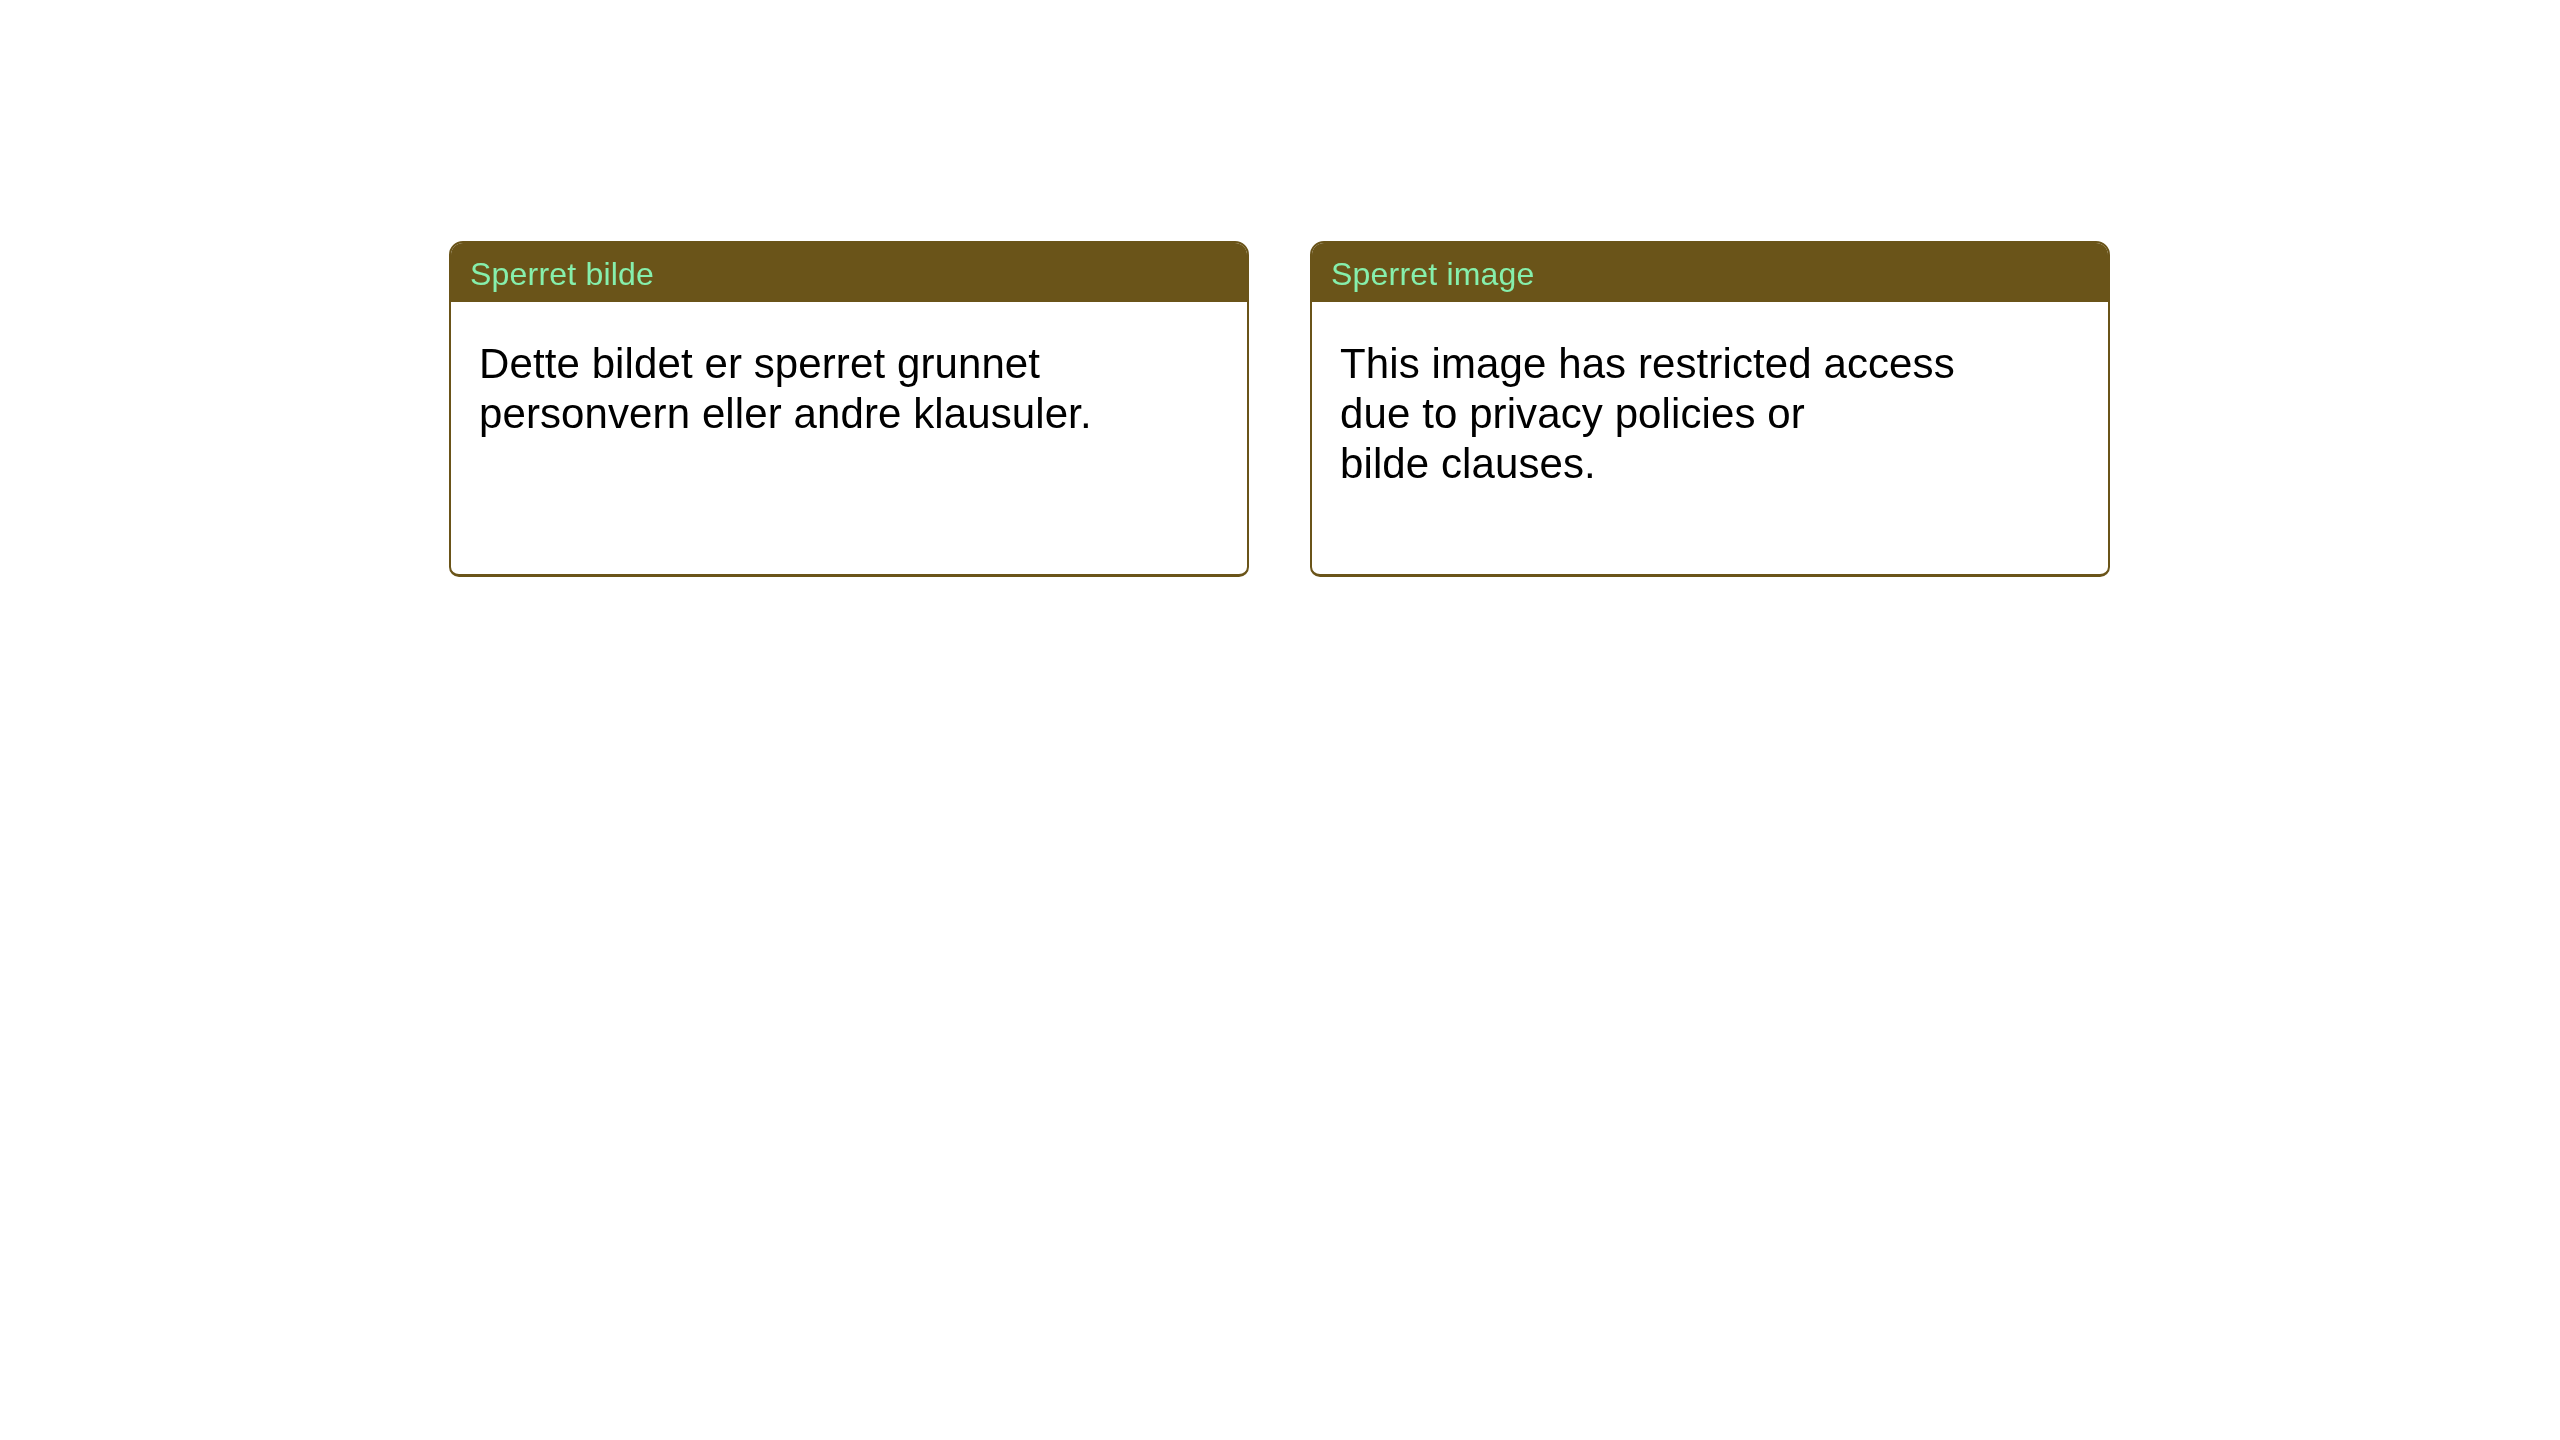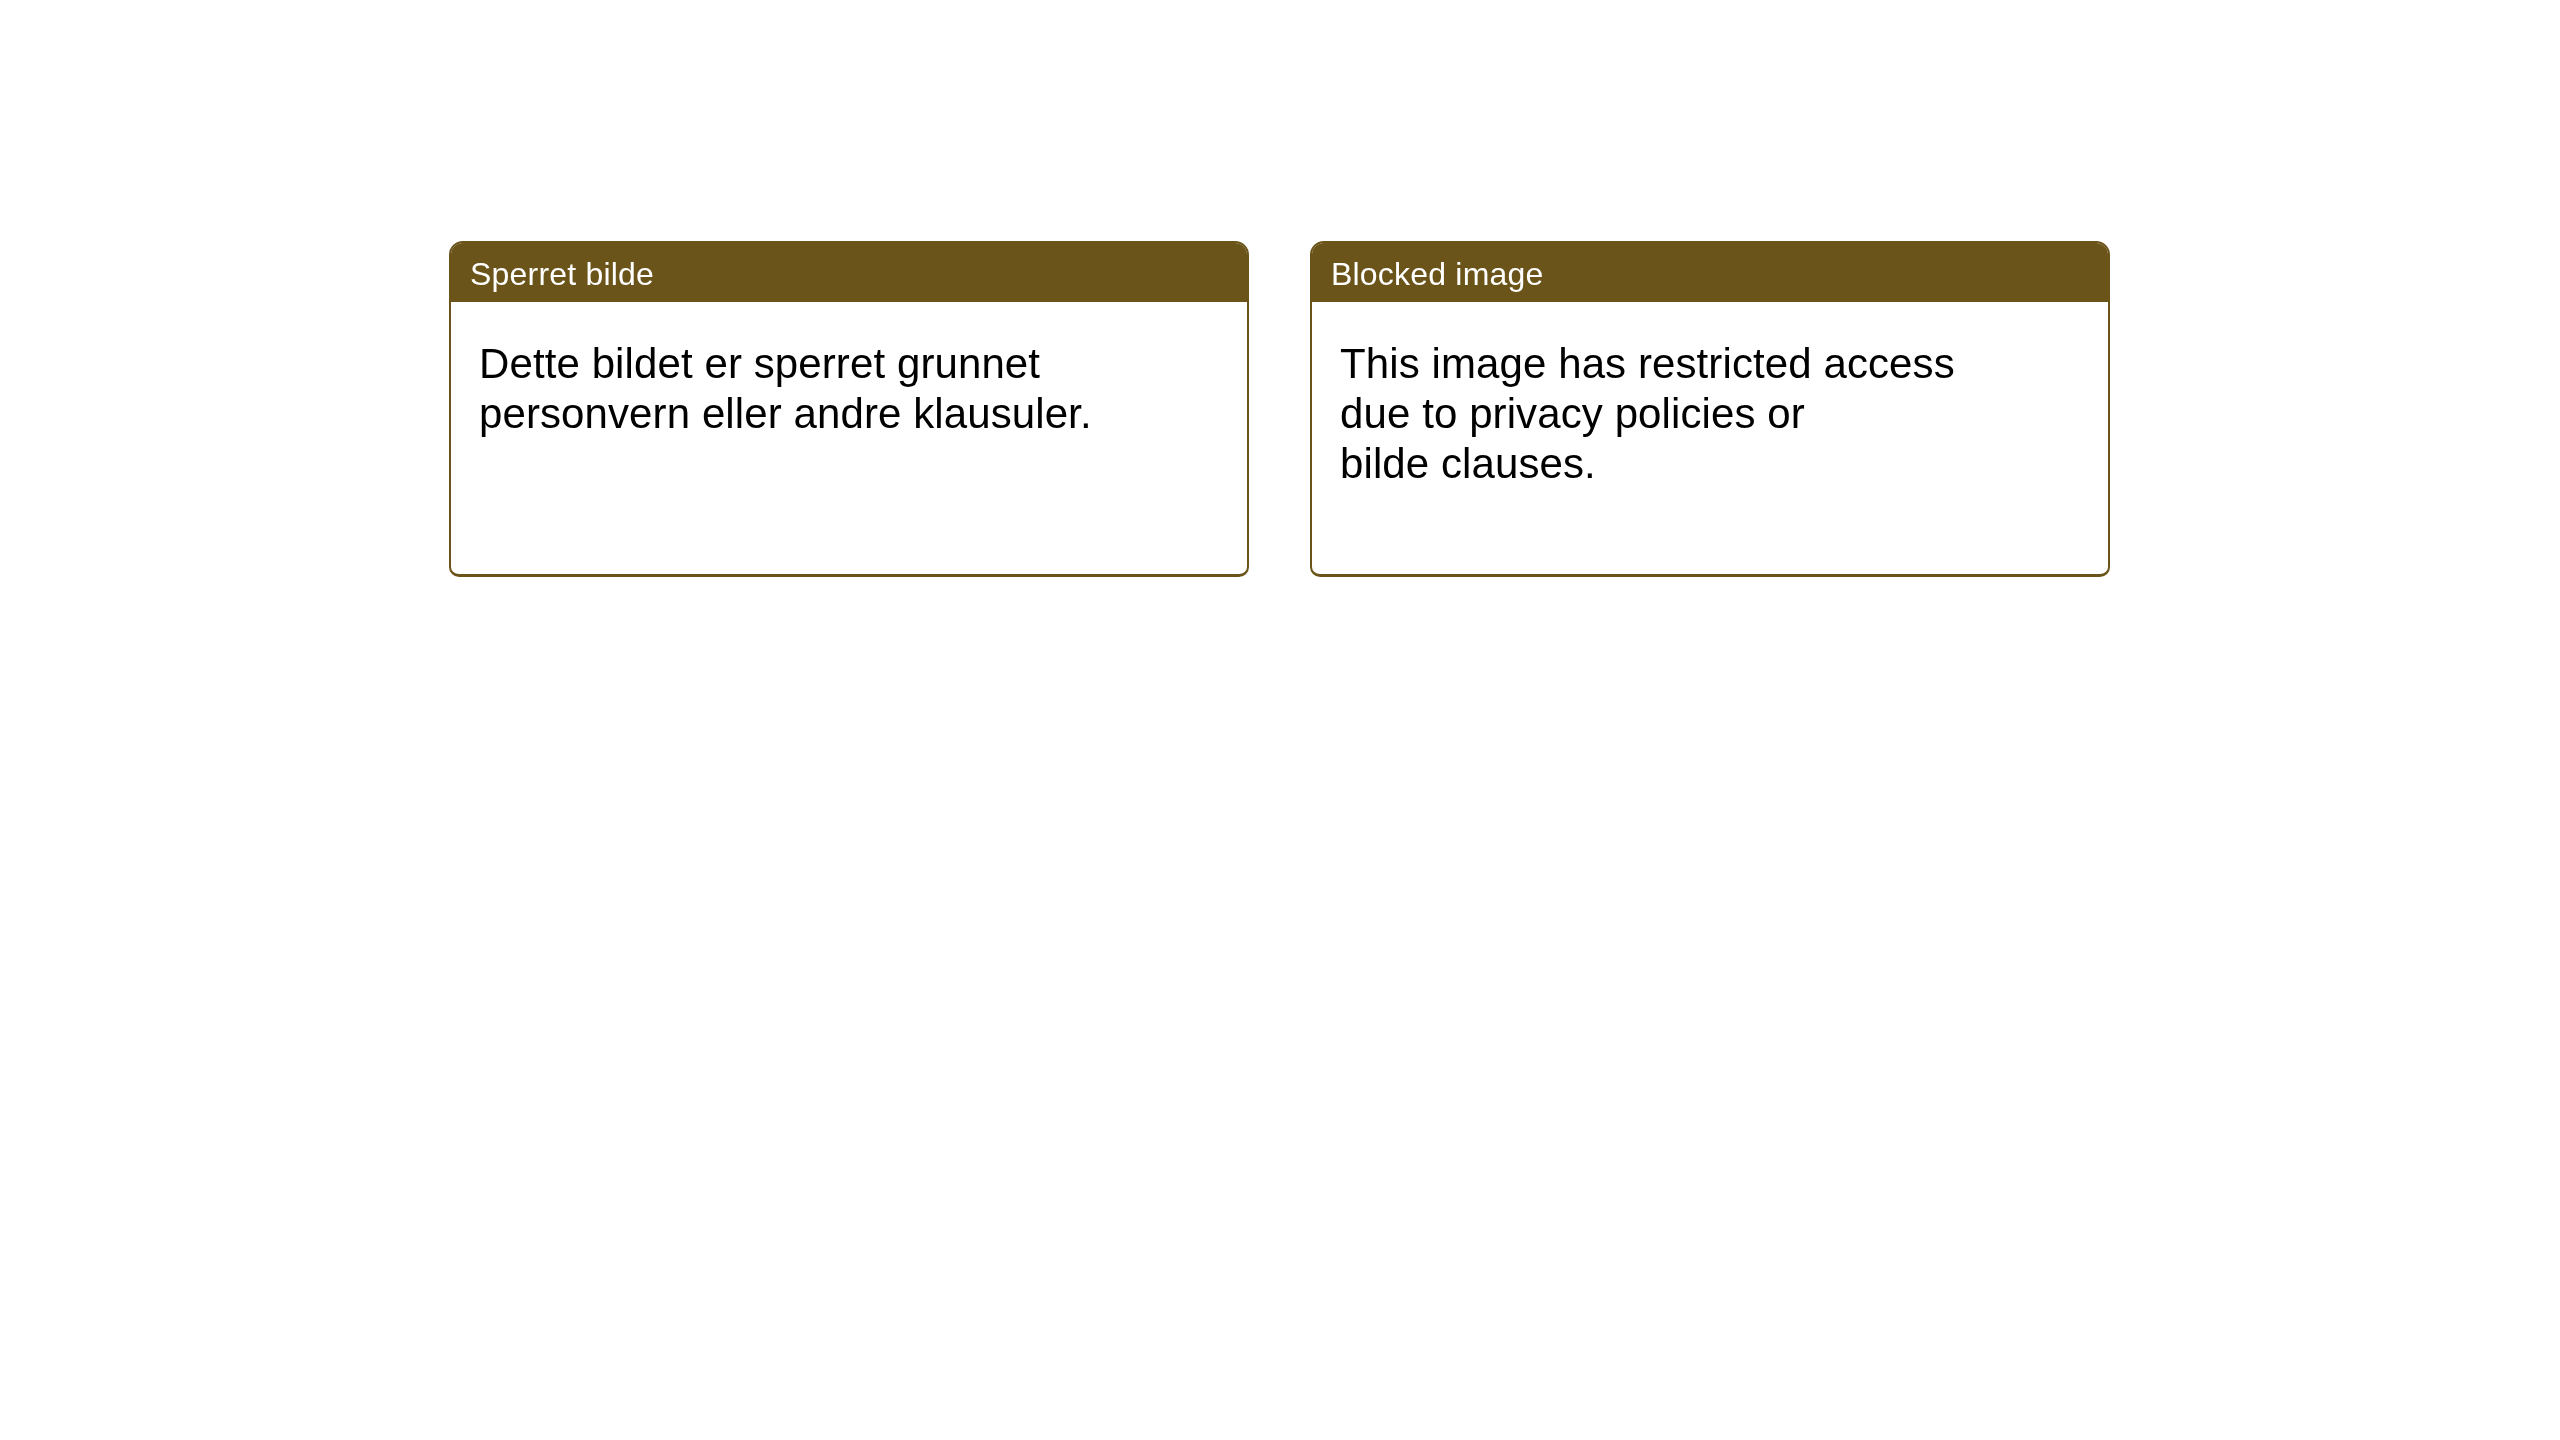--- a/index.html
+++ b/index.html
@@ -30,21 +30,21 @@
   .notice-card.en { left: 1310px; }
   .notice-header {
     background: #6a5419;
     height: 60px;
     display: flex;
     align-items: center;
     padding-left: 20px;
     margin: -1px -1px 0 -1px;
   }
   .notice-title {
-    color: #ffffff;
+    color: #86efac;
     font-size: 32px;
     line-height: 1;
     padding-top: 3px;
     letter-spacing: 0.2px;
   }
   .notice-body {
     padding: 37px 24px 0 28px;
     color: #000000;
     font-size: 42px;
     line-height: 50px;
@@ -58,18 +58,18 @@
 <div class="notice-card no">
   <div class="notice-header">
     <span class="notice-title">Sperret bilde</span>
   </div>
   <div class="notice-body">Dette bildet er sperret grunnet
 personvern eller andre klausuler.</div>
 </div>
 
 <div class="notice-card en">
   <div class="notice-header">
-    <span class="notice-title">Blocked image</span>
+    <span class="notice-title">Sperret image</span>
   </div>
   <div class="notice-body">This image has restricted access
 due to privacy policies or
 bilde clauses.</div>
 </div>
 
 </body></html>

